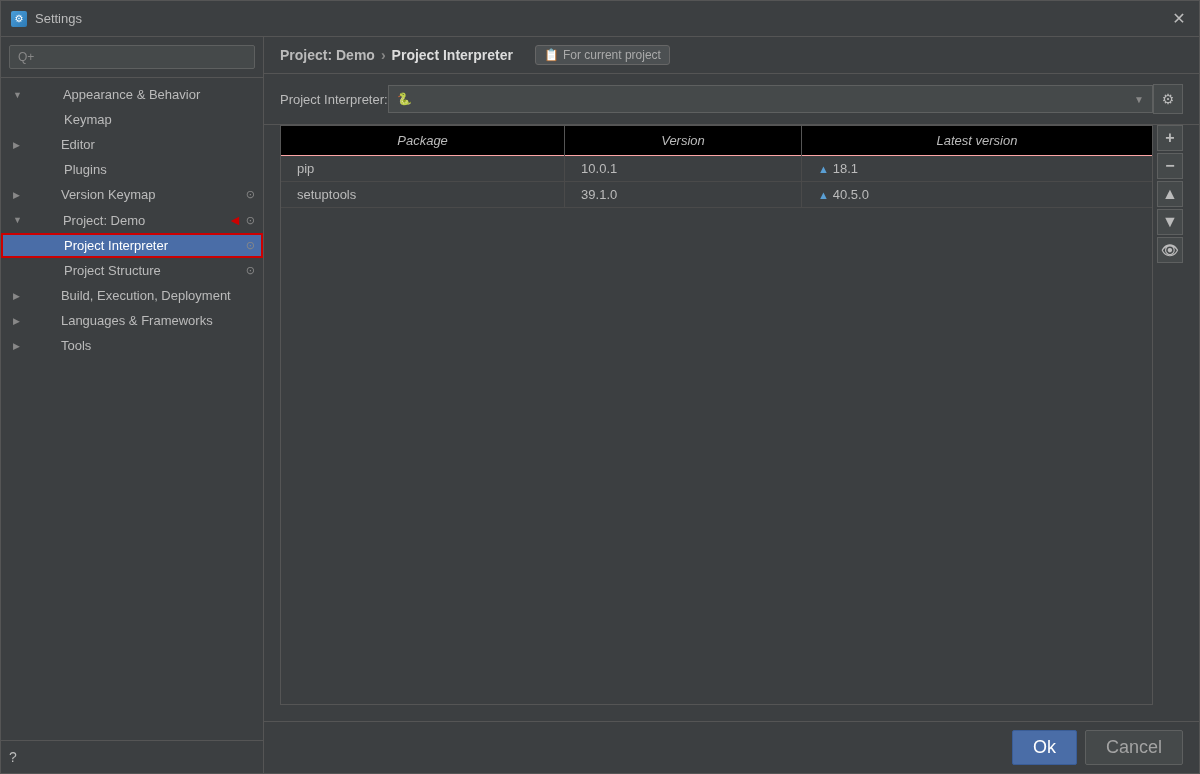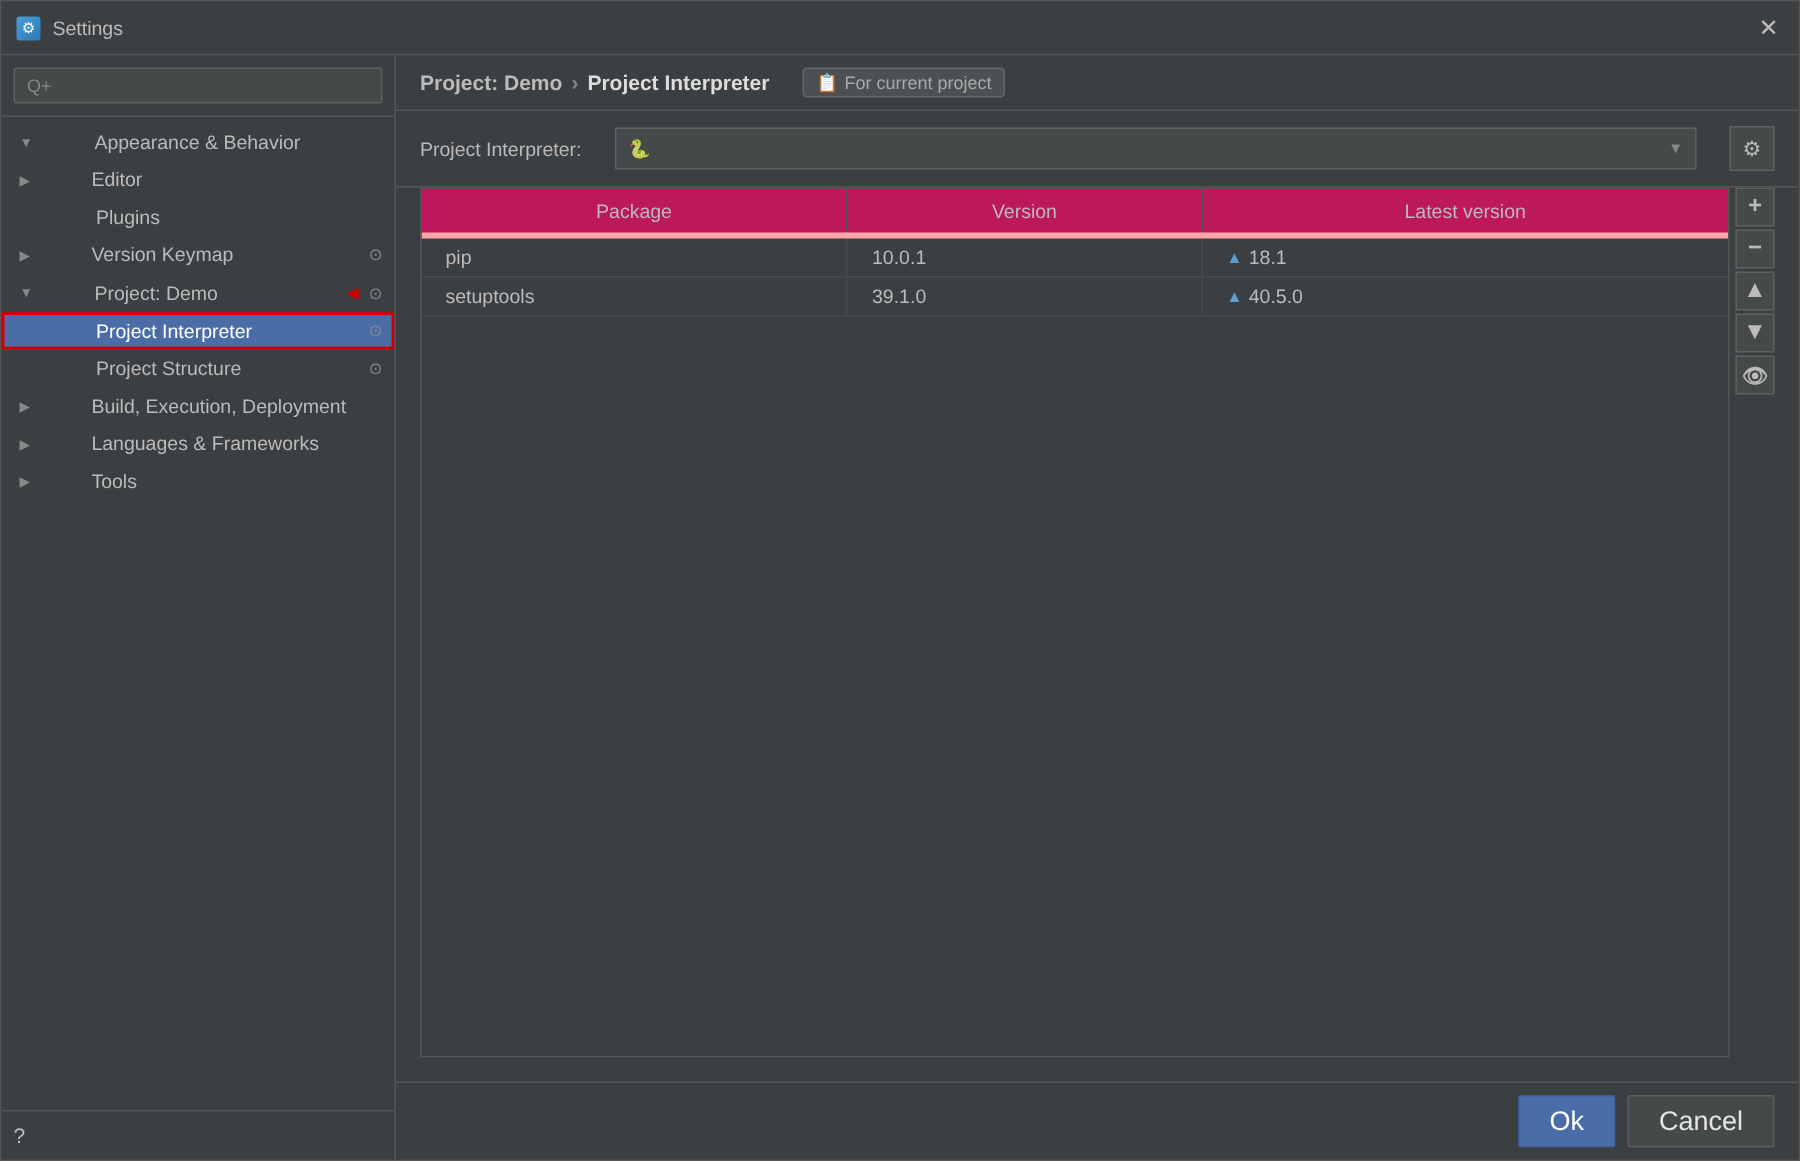--- a/index.html
+++ b/index.html
@@ -203,21 +203,21 @@
       padding: 2px 8px;
       font-size: 12px;
       color: #aaa;
     }
 
     .interpreter-row {
       display: flex;
       align-items: center;
       padding: 10px 16px;
       border-bottom: 1px solid #555;
-      gap: 22px;
+      gap: 0;
       flex-shrink: 0;
     }
 
     .interpreter-label {
       color: #bbbbbb;
       white-space: nowrap;
       font-size: 13px;
     }
 
     .interpreter-select-wrapper {
@@ -286,22 +286,23 @@
       position: relative;
     }
 
     table {
       width: 100%;
       border-collapse: collapse;
       font-size: 13px;
     }
 
     thead tr {
-      background: #be185d;
-      border-bottom: 4px solid #fca5a5;
+      background: #000000;
+      border-bottom: 1px solid #fca5a5;
+      font-style: italic;
     }
 
     thead th {
       padding: 7px 16px;
       text-align: center;
       color: #bbbbbb;
       font-weight: normal;
       border-right: 1px solid #555;
       cursor: pointer;
     }
@@ -387,21 +388,21 @@
     }
 
     .btn-primary {
       background: #4a6da7;
       border-color: #3a5d97;
       color: #ffffff;
     }
 
     .btn-default {
       background: #45494a;
-      color: #e5e5e5;
+      color: #a3a3a3;
     }
 
     .nav-highlight-border {
       outline: 1px solid #cc0000;
     }
   </style>
 </head>
 <body>
 
 <div class="window">
@@ -422,20 +423,23 @@
       <div class="sidebar-search">
         <input type="text" placeholder="Q+" style="">
       </div>
       <div class="sidebar-nav">
 
         <div class="nav-item">
           <span class="arrow">▼</span>
           <span class="nav-item-label">Appearance &amp; Behavior</span>
         </div>
 
+        <div class="nav-item nav-child">
+          <span class="nav-item-label">Keymap</span>
+        </div>
 
         <div class="nav-item">
           <span class="arrow">▶</span>
           <span class="nav-item-label">Editor</span>
         </div>
 
         <div class="nav-item nav-child">
           <span class="nav-item-label">Plugins</span>
         </div>
 

